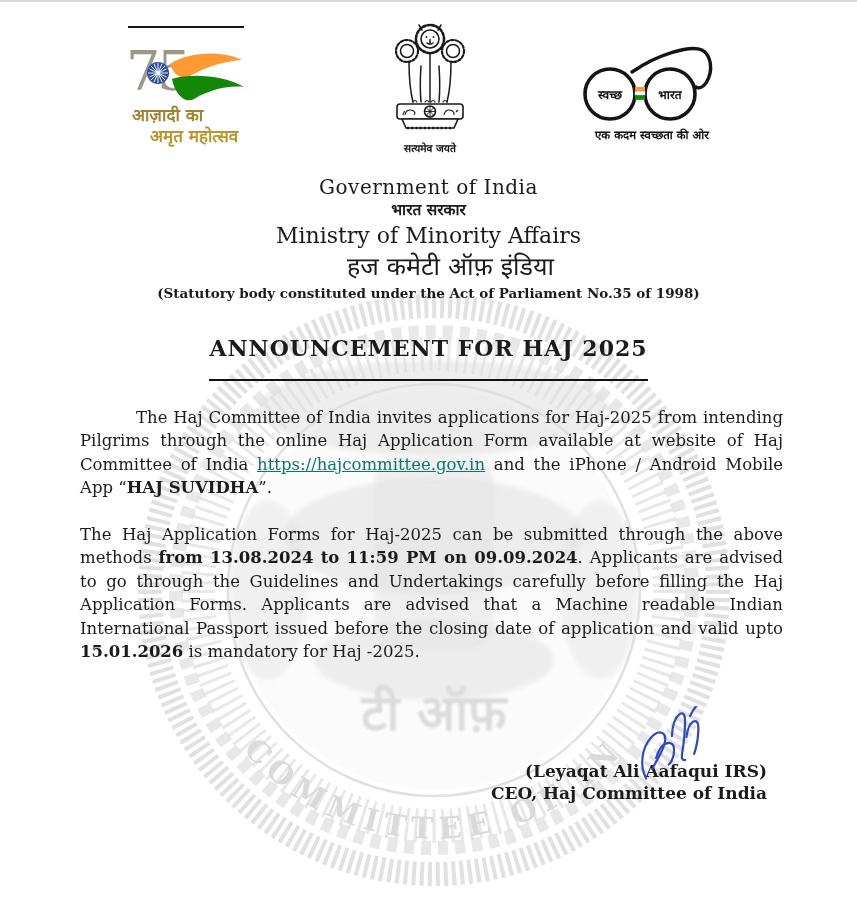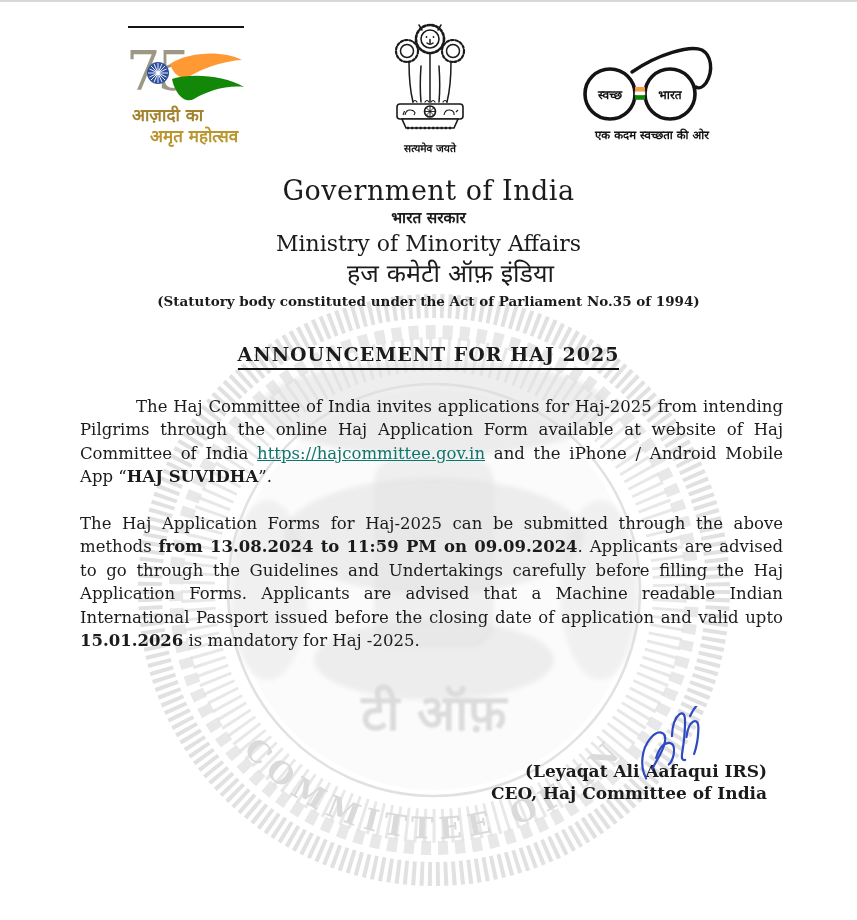--- a/index.html
+++ b/index.html
@@ -14,32 +14,32 @@
   }
   .z{position:relative;z-index:2;}
   
   .azadi-rule{position:absolute;left:128px;top:24px;width:116px;height:2px;background:#141414;z-index:2;}
   .logo{position:absolute;z-index:2;}
   .logo-azadi{left:124px;top:34px;}
   .logo-emblem{left:380px;top:10px;}
   .logo-swachh{left:578px;top:40px;}
   
   .header{padding-top:174px;text-align:center;line-height:1.1;}
-  .h-gov{font-size:27px;letter-spacing:0.5px;}
+  .h-gov{font-size:20px;letter-spacing:0.5px;}
   .h-hi-sm{font-family:"DejaVu Sans",sans-serif;font-weight:bold;font-size:15.5px;margin-top:3px;line-height:1.25;}
   .h-min{font-size:22px;margin-top:4px;}
   .h-hi-xs{font-family:"DejaVu Sans",sans-serif;font-weight:bold;font-size:14px;margin-top:3px;line-height:1.25;}
   .h-com{font-size:31px;margin-top:6px;}
   .h-com-hi{font-family:"DejaVu Sans",sans-serif;font-size:25px;margin-top:2px;line-height:1.3;padding-left:44px;}
   .h-stat{font-size:13.5px;font-weight:bold;margin-top:3px;}
   
   .title-row{text-align:center;margin-top:34px;}
   .title-text{
-    font-size:19px;font-weight:bold;letter-spacing:1px;
-    border-bottom:2.5px solid #111;padding-bottom:3px;
+    font-size:22px;font-weight:bold;letter-spacing:1px;
+    border-bottom:2.5px solid #111;padding-bottom:18px;
     display:inline-block;
   }
   
   .body-par{
     margin:25px 74px 0 80px;
     font-size:16.5px;line-height:23.5px;
     text-align:justify;
   }
   .p1{text-indent:56px;}
   .p2{margin-top:23px;}
@@ -141,21 +141,21 @@
     <text x="32" y="57" text-anchor="middle" font-family="DejaVu Sans, sans-serif" font-size="12" font-weight="bold" fill="#111111">स्वच्छ</text>
     <text x="92" y="57" text-anchor="middle" font-family="DejaVu Sans, sans-serif" font-size="12" font-weight="bold" fill="#111111">भारत</text>
     <text x="74" y="97" text-anchor="middle" font-family="DejaVu Sans, sans-serif" font-size="11.5" font-weight="bold" fill="#111111">एक कदम स्वच्छता की ओर</text>
   </svg>
 
   <div class="header z">
     <div class="h-gov">Government of India</div>
     <div class="h-hi-sm">भारत सरकार</div>
     <div class="h-min">Ministry of Minority Affairs</div>
     <div class="h-com-hi">हज कमेटी ऑफ़ इंडिया</div>
-    <div class="h-stat">(Statutory body constituted under the Act of Parliament No.35 of 1994)</div>
+    <div class="h-stat">(Statutory body constituted under the Act of Parliament No.35 of 1998)</div>
   </div>
 
   <div class="title-row z">
     <span class="title-text">ANNOUNCEMENT FOR HAJ 2025</span>
   </div>
 
   <p class="body-par p1 z"><span>The Haj Committee of India invites applications for Haj-2025 from intending Pilgrims through the online Haj Application Form available at website of Haj Committee of India  </span><a href="#" class="link">https://hajcommittee.gov.in</a><span> and the iPhone / Android Mobile App “</span><span class="b">HAJ SUVIDHA</span><span>”.</span></p>
   <p class="body-par p2 z"><span>The Haj Application Forms for Haj-2025 can be submitted through the above methods </span><span class="b">from 13.08.2024 to 11:59 PM on 09.09.2024</span><span>. Applicants are advised to go through the Guidelines and Undertakings carefully before filling the Haj Application Forms. Applicants are advised that a Machine readable Indian International Passport issued before the closing date of application and valid upto </span><span class="b">15.01.2026</span><span> is mandatory for Haj -2025.</span></p>
 
   <svg class="sig-scribble" width="84" height="80" viewBox="0 0 84 80">

